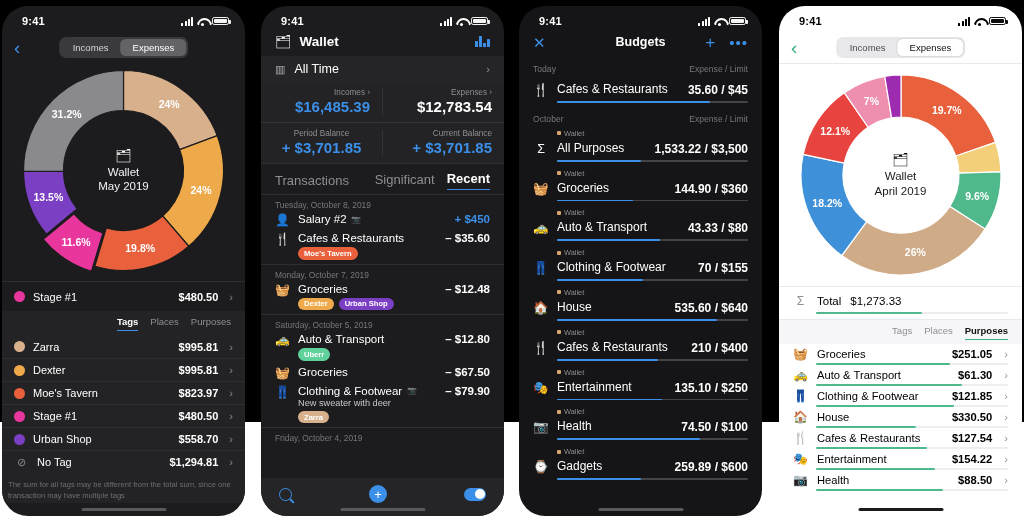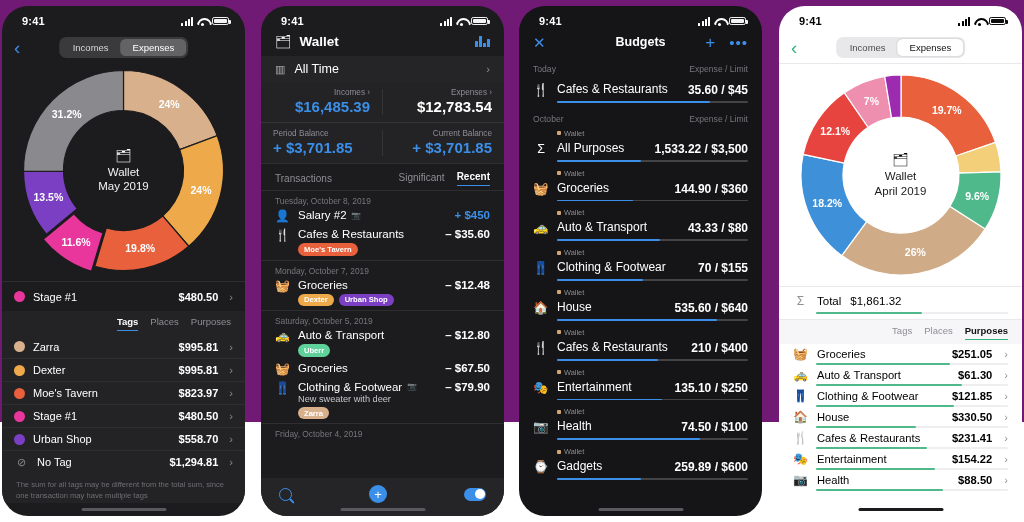--- a/index.html
+++ b/index.html
@@ -2,21 +2,21 @@
 <html><head>
 <meta charset="utf-8">
 <style>
   * { box-sizing: border-box; margin: 0; padding: 0; }
   html, body {
     width: 1024px; height: 522px;
     background: #ffffff;
     font-family: "Liberation Sans", sans-serif;
     overflow: hidden;
   }
-  .stage { position: relative; width: 1024px; height: 422px; background: #701a75; }
+  .stage { position: relative; width: 1024px; height: 422px; background: #000000; }
 
   .phone {
     position: absolute; top: 6px; height: 510px;
     border-radius: 26px; overflow: hidden;
   }
   .phone.dark { background: #1c1c1e; color: #fff; }
   .phone.light { background: #ffffff; color: #000; }
 
   
   .statusbar {
@@ -89,21 +89,21 @@
   .sep-dark { border-top:1px solid #2e2e30; }
 
   
   .tabrow { display:flex; justify-content:flex-end; gap:12px; padding:5px 14px 4px; font-size:9.5px; }
   .tabrow span { padding-bottom:3px; }
   .p1 .tabrow span { color:#8e8e93; }
   .p1 .tabrow span.on { color:#fff; border-bottom:1.6px solid #3b8fe8; font-weight:bold; }
   .p4 .tabrow span { color:#8e8e93; }
   .p4 .tabrow span.on { color:#111; border-bottom:1.6px solid #34b37e; font-weight:bold; }
 
-  .footnote { font-size:7.6px; color:#6f6f74; line-height:1.45; padding:6px 14px 0; }
+  .footnote { font-size:7.6px; color:#6f6f74; line-height:1.45; padding:6px 6px 0; }
   .homebar { position:absolute; bottom:5px; left:50%; transform:translateX(-50%);
              width:85px; height:3.5px; border-radius:2px; }
   .p1 .homebar, .p2 .homebar, .p3 .homebar { background:#5a5a5e; }
   .p4 .homebar { background:#1b1b1d; }
 
   
   .p2-title { display:flex; align-items:center; gap:8px; padding:2px 14px 7px; }
   .p2-title .tt { font-size:13.5px; font-weight:bold; flex:1; }
   .chart-ico { display:flex; align-items:flex-end; gap:1.5px; height:11px; }
   .chart-ico i { display:block; width:2.6px; background:#3b8fe8; border-radius:.6px; }
@@ -111,21 +111,21 @@
   .chart-ico i:nth-child(3){height:4px}.chart-ico i:nth-child(4){height:8px}
   .alltime { display:flex; align-items:center; gap:9px; padding:6px 14px;
              font-size:12.5px; background:#252527; }
   .alltime .sp { flex:1; }
   .sumgrid { display:flex; background:#232325; }
   .sumcell { flex:1; padding:6px 12px 7px; }
   .sumcell.r { text-align:right; }
   .sumcell .lbl { font-size:8.2px; color:#8e8e93; margin-bottom:1px; }
   .sumcell .val { font-size:15px; font-weight:bold; }
   .sumdiv { width:1px; background:#343436; margin:7px 0; }
-  .txhdr { display:flex; align-items:center; padding:7px 14px 4px; font-size:10px; }
+  .txhdr { display:flex; align-items:center; padding:7px 14px 4px; font-size:13px; }
   .txhdr .l { flex:1; color:#8e8e93; }
   .txhdr .t { color:#8e8e93; margin-left:12px; padding-bottom:3px; }
   .txhdr .t.on { color:#fff; font-weight:bold; border-bottom:1.6px solid #3b8fe8; }
   .datelbl { font-size:8.4px; color:#77777c; padding:5px 14px 2px; }
   .tx { display:flex; align-items:flex-start; gap:8px; padding:1px 14px 4px; }
   .tx .body { flex:1; min-width:0; }
   .tx .tn { font-size:11.5px; display:flex; align-items:center; gap:5px; }
   .tx .note { font-size:9.2px; color:#c7c7cc; margin-top:1px; }
   .tx .amt { font-size:11.5px; font-weight:bold; white-space:nowrap; }
   .tags { display:flex; gap:5px; margin-top:3px; flex-wrap:wrap; }
@@ -331,21 +331,21 @@
         <div class="lbl">Incomes ›</div>
         <div class="val" style="color:#3b8fe8">$16,485.39</div>
       </div>
       <div class="sumdiv"></div>
       <div class="sumcell r">
         <div class="lbl">Expenses ›</div>
         <div class="val">$12,783.54</div>
       </div>
     </div>
     <div class="sumgrid" style="border-top:1px solid #343436">
-      <div class="sumcell" style="text-align:left">
+      <div class="sumcell" style="text-align:center">
         <div class="lbl">Period Balance</div>
         <div class="val" style="color:#3b8fe8">+ $3,701.85</div>
       </div>
       <div class="sumdiv"></div>
       <div class="sumcell r">
         <div class="lbl">Current Balance</div>
         <div class="val" style="color:#3b8fe8">+ $3,701.85</div>
       </div>
     </div>
 
@@ -676,21 +676,21 @@
         <span class="wicon">🗂</span>
         <div class="ct">Wallet</div>
         <div class="ct">April 2019</div>
       </div>
     </div>
 
     <div style="border-top:1px solid #e9e9eb; padding-top:3px;">
       <div class="totalrow">
         <span class="ico" style="color:#8e8e93">Σ</span>
         <span class="nm">Total</span>
-        <span class="amt">$1,861.32</span>
+        <span class="amt">$1,273.33</span>
       </div>
       <div class="p4bar" style="margin:0 14px 0 37px">
           <i style="width:55%"></i>
         </div>
     </div>
 
     <div class="tabwrap-light" style="margin-top:5px; border-top:1px solid #e9e9eb;">
       <div class="tabrow">
         <span>Tags</span>
         <span>Places</span>
@@ -739,21 +739,21 @@
        <span class="chev">›</span>
      </div>
      <div class="p4bar">
             <i style="width:52%"></i>
           </div>
         </div>
         <div class="p4row">
           <div class="line">
        <span class="ico">🍴</span>
        <span class="nm">Cafes &amp; Restaurants</span>
-       <span class="amt">$231.41</span>
+       <span class="amt">$127.54</span>
        <span class="chev">›</span>
      </div>
      <div class="p4bar">
             <i style="width:58%"></i>
           </div>
         </div>
         <div class="p4row">
           <div class="line">
        <span class="ico">🎭</span>
        <span class="nm">Entertainment</span>

